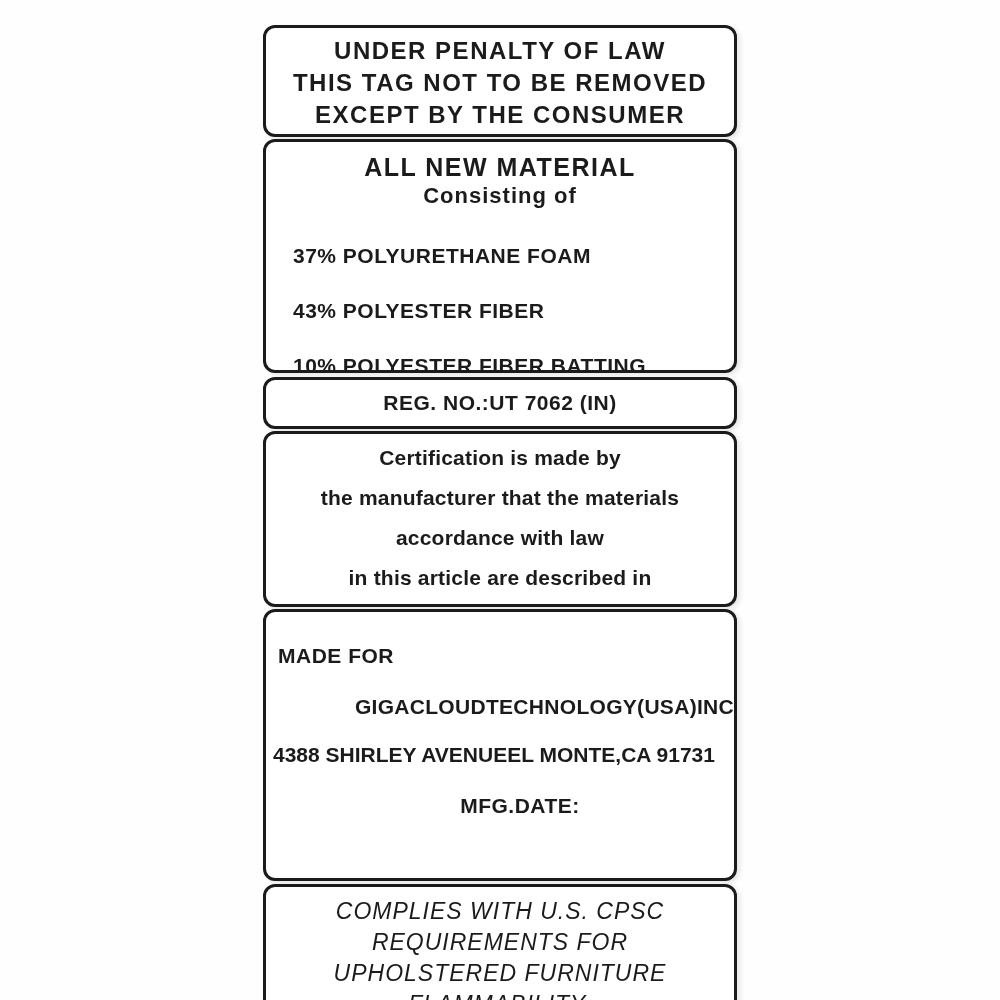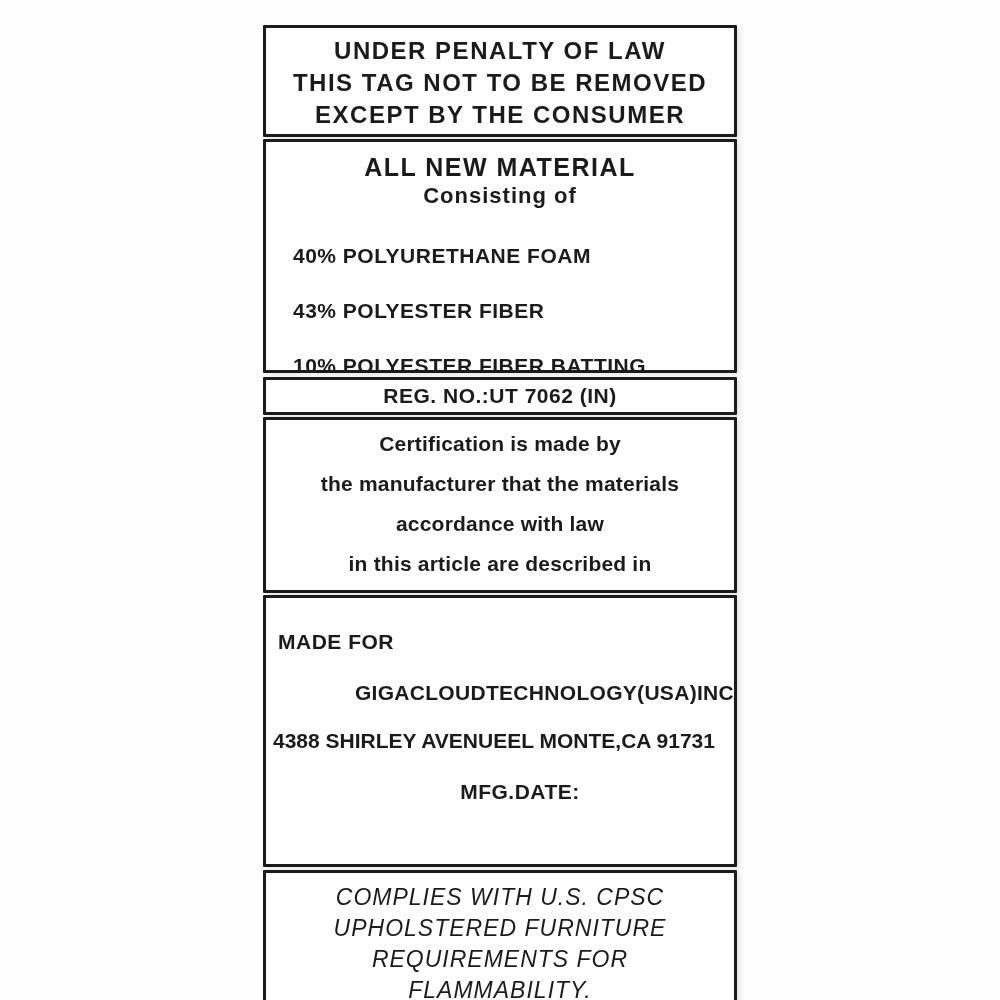--- a/index.html
+++ b/index.html
@@ -20,21 +20,21 @@
   .label {
     position: absolute;
     left: 263px;
     top: 25px;
     width: 474px;
   }
   .sec {
     box-sizing: border-box;
     background: #ffffff;
     border: 3px solid #1b1b1b;
-    border-radius: 1px;
+    border-radius: 12px;
     box-shadow: 3px 2px 5px rgba(0,0,0,0.10);
     overflow: hidden;
   }
   
   .sec-warning {
     height: 112px;
     margin-bottom: 2px;
     text-align: center;
     padding-top: 7px;
   }
@@ -71,21 +71,21 @@
   }
   .material-item {
     font-size: 21px;
     font-weight: 700;
     letter-spacing: 0.5px;
     margin-bottom: 31px;
     white-space: nowrap;
   }
   
   .sec-regno {
-    height: 38px;
+    height: 52px;
     margin-bottom: 2px;
     display: flex;
     align-items: center;
     justify-content: center;
   }
   .regno-text {
     font-size: 21px;
     font-weight: 700;
     letter-spacing: 0.5px;
   }
@@ -164,21 +164,21 @@
     <div class="sec sec-warning">
       <div class="warning-line">UNDER PENALTY OF LAW</div>
       <div class="warning-line">THIS TAG NOT TO BE REMOVED</div>
       <div class="warning-line">EXCEPT BY THE CONSUMER</div>
     </div>
 
     <div class="sec sec-materials">
       <div class="materials-title">ALL NEW MATERIAL</div>
       <div class="materials-subtitle">Consisting of</div>
       <div class="materials-list">
-        <div class="material-item">40% POLYURETHANE FOAM</div>
+        <div class="material-item">37% POLYURETHANE FOAM</div>
         <div class="material-item">43% POLYESTER FIBER</div>
         <div class="material-item">10% POLYESTER FIBER BATTING</div>
       </div>
     </div>
 
     <div class="sec sec-regno">
       <div class="regno-text">REG. NO.:UT 7062 (IN)</div>
     </div>
 
     <div class="sec sec-cert">
@@ -190,19 +190,19 @@
 
     <div class="sec sec-madefor">
       <div class="madefor-label">MADE FOR</div>
       <div class="madefor-company">GIGACLOUDTECHNOLOGY(USA)INC</div>
       <div class="madefor-address">4388 SHIRLEY AVENUEEL MONTE,CA 91731</div>
       <div class="mfg-date">MFG.DATE:</div>
     </div>
 
     <div class="sec sec-compliance">
       <div class="compliance-line">COMPLIES WITH U.S. CPSC</div>
+      <div class="compliance-line">REQUIREMENTS FOR</div>
       <div class="compliance-line">UPHOLSTERED FURNITURE</div>
-      <div class="compliance-line">REQUIREMENTS FOR</div>
       <div class="compliance-line">FLAMMABILITY.</div>
     </div>
 
   </div>
 </div>
 
 </body></html>

